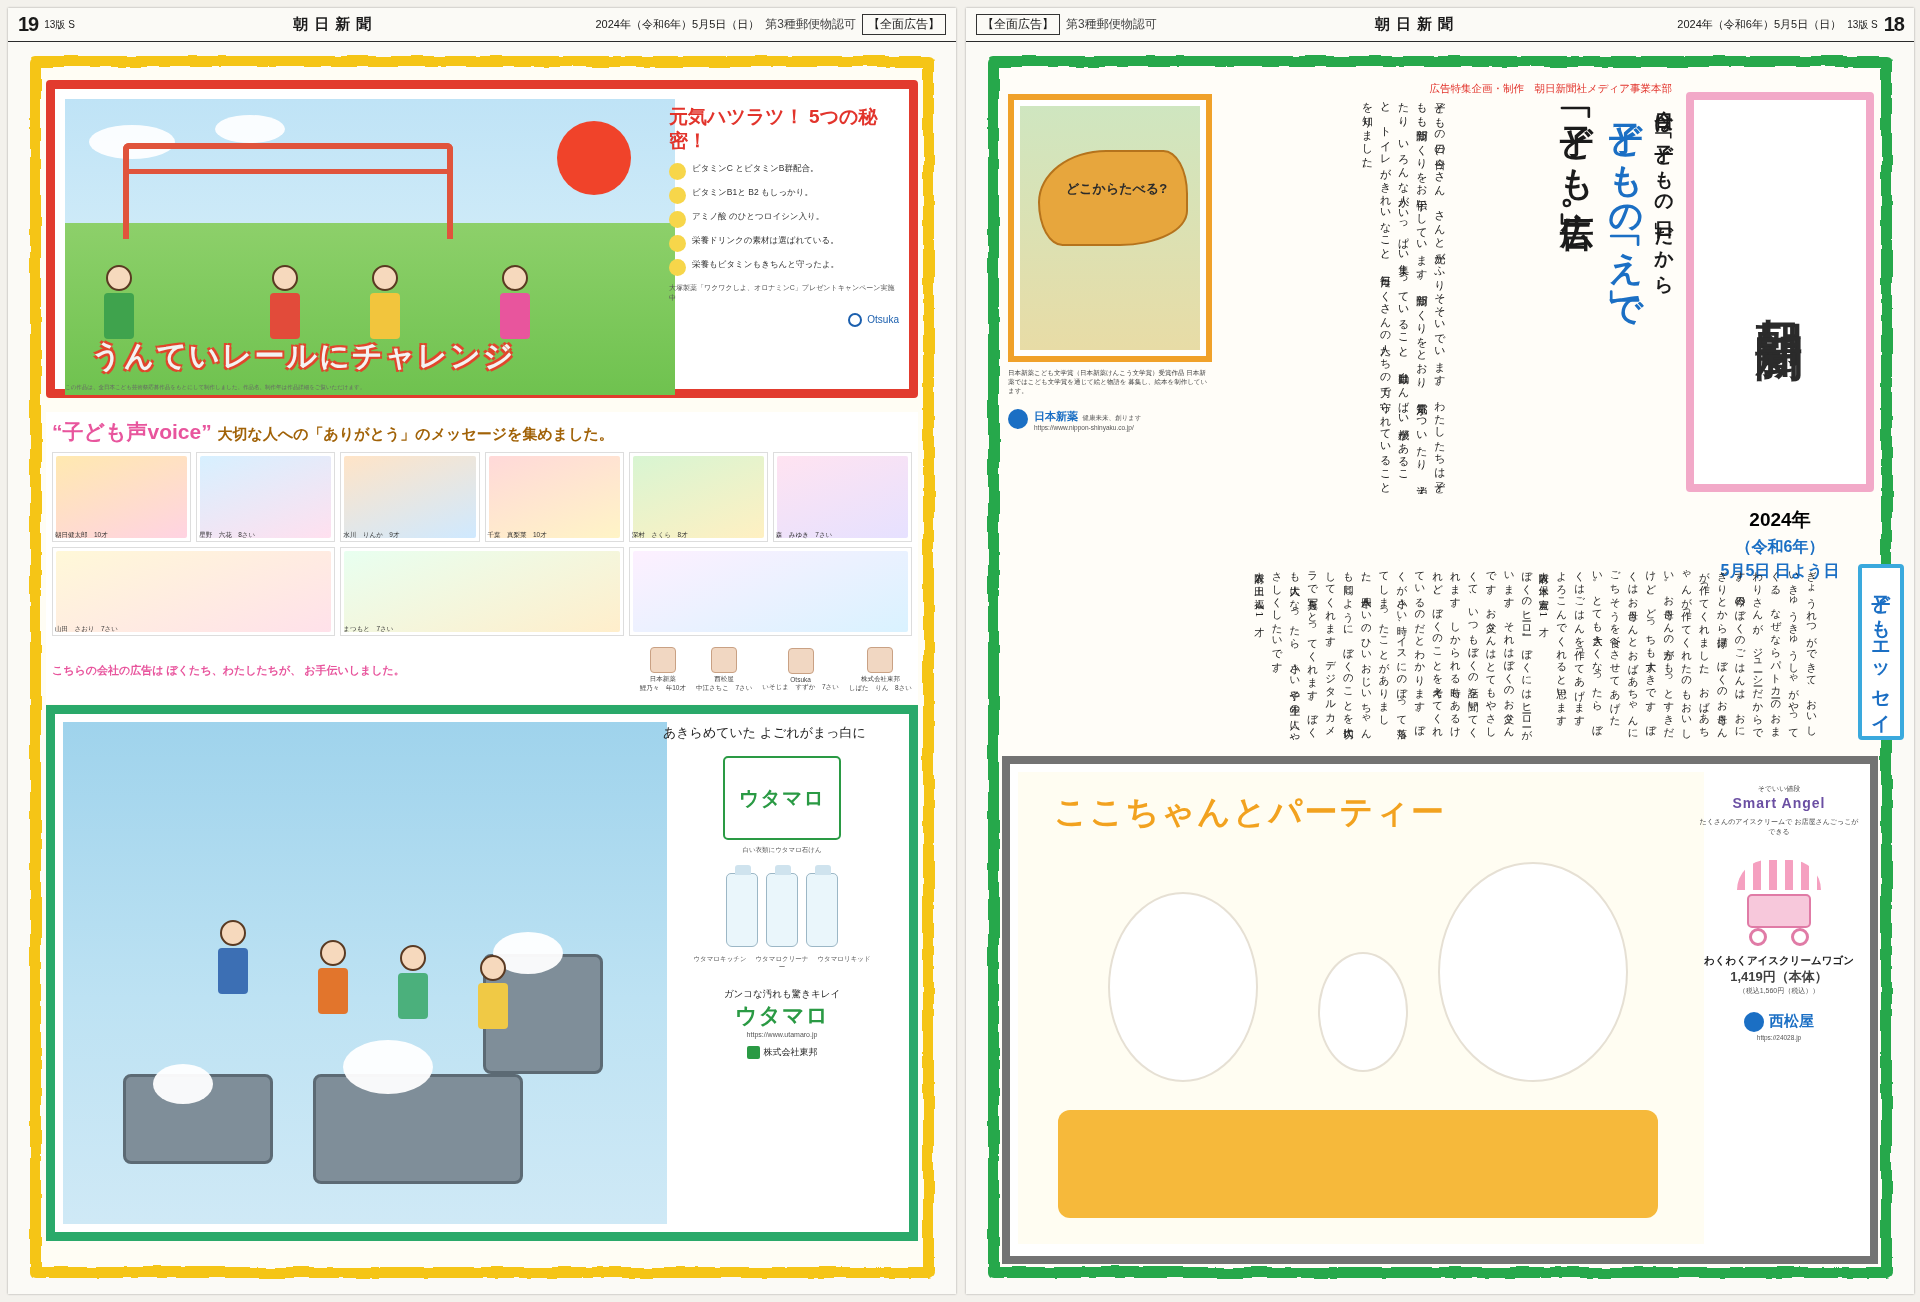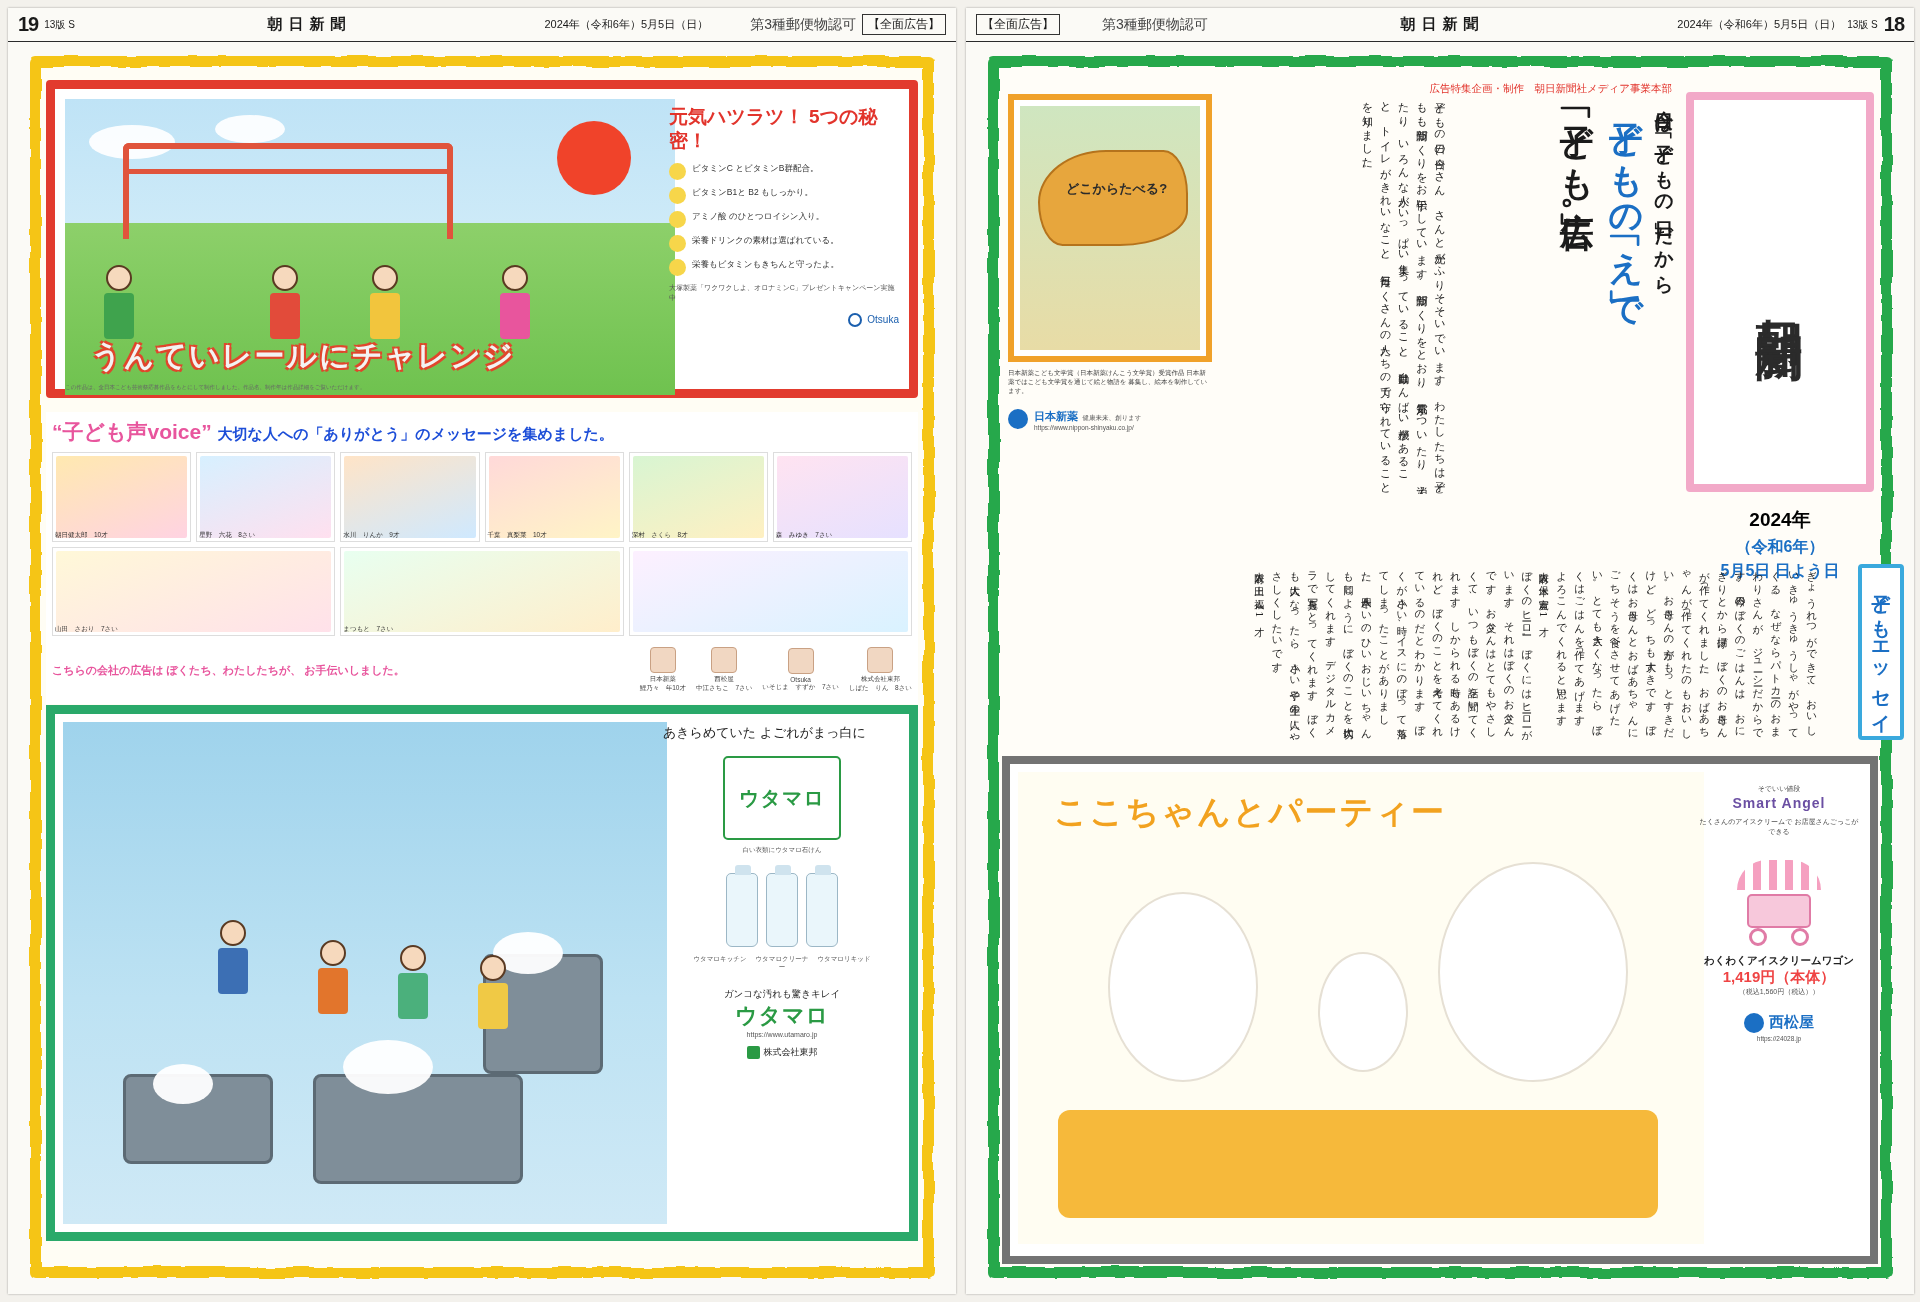--- a/index.html
+++ b/index.html
@@ -38,21 +38,21 @@
   .masthead .edition { font-size: 10px; }
   .masthead .spacer { flex: 1 1 auto; }
   .masthead .title-jp {
     font-family: "DejaVu Serif", serif;
     font-size: 15px; letter-spacing: 6px; font-weight: bold;
   }
   .masthead .date { font-size: 11px; }
   .masthead .tag {
     border: 1px solid #333; padding: 1px 5px; font-size: 12px; white-space: nowrap;
   }
-  .masthead .tiny { font-size: 14px; color: #444; margin-left: 36px; }
+  .masthead .tiny { font-size: 12px; color: #444; }
 
   
   .crayon {
     position: absolute;
     border-style: solid;
     border-width: 11px;
     border-radius: 6px;
     filter: url(#rough);
   }
   
@@ -85,21 +85,21 @@
   .oronamin { margin-top:12px; display:flex; align-items:flex-end; gap:7px; }
   .bottle { width:22px;height:56px;background:linear-gradient(180deg,#e9b44c,#d98d2a); border-radius:4px 4px 7px 7px; border:1px solid #b5701d;}
   .l-ad1 .brandline { font-size:13px; font-weight:bold; color:#e2342c; }
   .l-ad1 .url { font-size:7px; color:#555; }
   .otsuka { display:flex; align-items:center; gap:5px; justify-content:flex-end; margin-top:10px; font-size:10px; color:#1b5fae;}
   .otsuka .o { width:14px;height:14px;border:2px solid #1b5fae; border-radius:50%; }
 
   .l-mid { position:absolute; left:38px; top:404px; width:872px; height:292px; background:#fff; }
   .l-mid h2 { margin:0; padding:6px 0 4px 6px; font-size:21px; font-weight:bold; color:#23a0d8; }
   .l-mid h2 .pink { color:#e8559d; }
-  .l-mid h2 .sub { color:#1d4ed8; font-size:15px; }
+  .l-mid h2 .sub { color:#a16207; font-size:15px; }
   .grid-kids { position:absolute; left:6px; top:40px; right:6px; bottom:68px; display:grid; grid-template-columns: repeat(6,1fr); gap:5px; }
   .kidcard { background:#fff; border:1px solid #ddd; position:relative; overflow:hidden; }
   .kidcard .cap { position:absolute; left:2px; bottom:1px; font-size:6.5px; color:#333; }
   .kidcard .sc { position:absolute; inset:3px; border-radius:2px; }
   .l-credit { position:absolute; left:6px; bottom:4px; right:6px; height:60px; display:flex; align-items:center; gap:8px; }
   .l-credit .msg { font-size:11px; color:#e8559d; line-height:1.3; font-weight:bold; }
   .l-credit .logos { display:flex; gap:10px; align-items:center; flex:1 1 auto; justify-content:flex-end; }
   .logochip { display:flex; flex-direction:column; align-items:center; font-size:6.5px; color:#444; }
   .logochip .av { width:26px;height:26px;border-radius:4px;background:#f1d7c2;border:1px solid #c9a184; margin-bottom:2px;}
 
@@ -190,21 +190,21 @@
   .bunny { position:absolute; background:#fff; border:2px solid #e6e0d4; border-radius:50%; }
   .table3 { position:absolute; left:40px; bottom:26px; width:600px; height:108px; background:#f6b93b; border-radius:12px; }
   .r-ad3 { position:absolute; right:8px; top:14px; width:166px; height:466px; text-align:center; }
   .r-ad3 .smart { font-size:14px; font-weight:bold; color:#6b4fa3; letter-spacing:1px; }
   .r-ad3 .sub { font-size:7px; color:#444; line-height:1.5; margin-top:6px;}
   .wagon { margin:22px auto 8px; width:92px; height:86px; position:relative; }
   .wagon .canopy { position:absolute; left:4px; top:0; width:84px; height:30px; background:repeating-linear-gradient(90deg,#f5a0c0 0 8px,#fff 8px 16px); border-radius:42px 42px 0 0; }
   .wagon .cart { position:absolute; left:14px; top:34px; width:64px; height:34px; background:#f7c8db; border:2px solid #e07ba6; border-radius:5px; }
   .wagon .wh { position:absolute; bottom:0; width:18px; height:18px; border-radius:50%; border:3px solid #e07ba6; background:#fff; }
   .r-ad3 .pname { font-size:10.5px; color:#222; font-weight:bold; }
-  .r-ad3 .price { font-size:15px; color:#ef4444; font-weight:bold; }
+  .r-ad3 .price { font-size:13px; color:#404040; font-weight:bold; }
   .r-ad3 .tax { font-size:7px; color:#555; }
   .nishimatsuya { margin-top:16px; display:flex; align-items:center; justify-content:center; gap:5px; }
   .nishimatsuya .m { width:20px;height:20px;border-radius:50%;background:#1b6fc4; }
   .nishimatsuya .n { font-size:15px; font-weight:bold; color:#1b6fc4; }
   .r-ad3 .url2 { font-size:6.5px; color:#555; margin-top:2px; }
 </style>
 </head>
 <body>
 
 <svg width="0" height="0" style="position:absolute">

